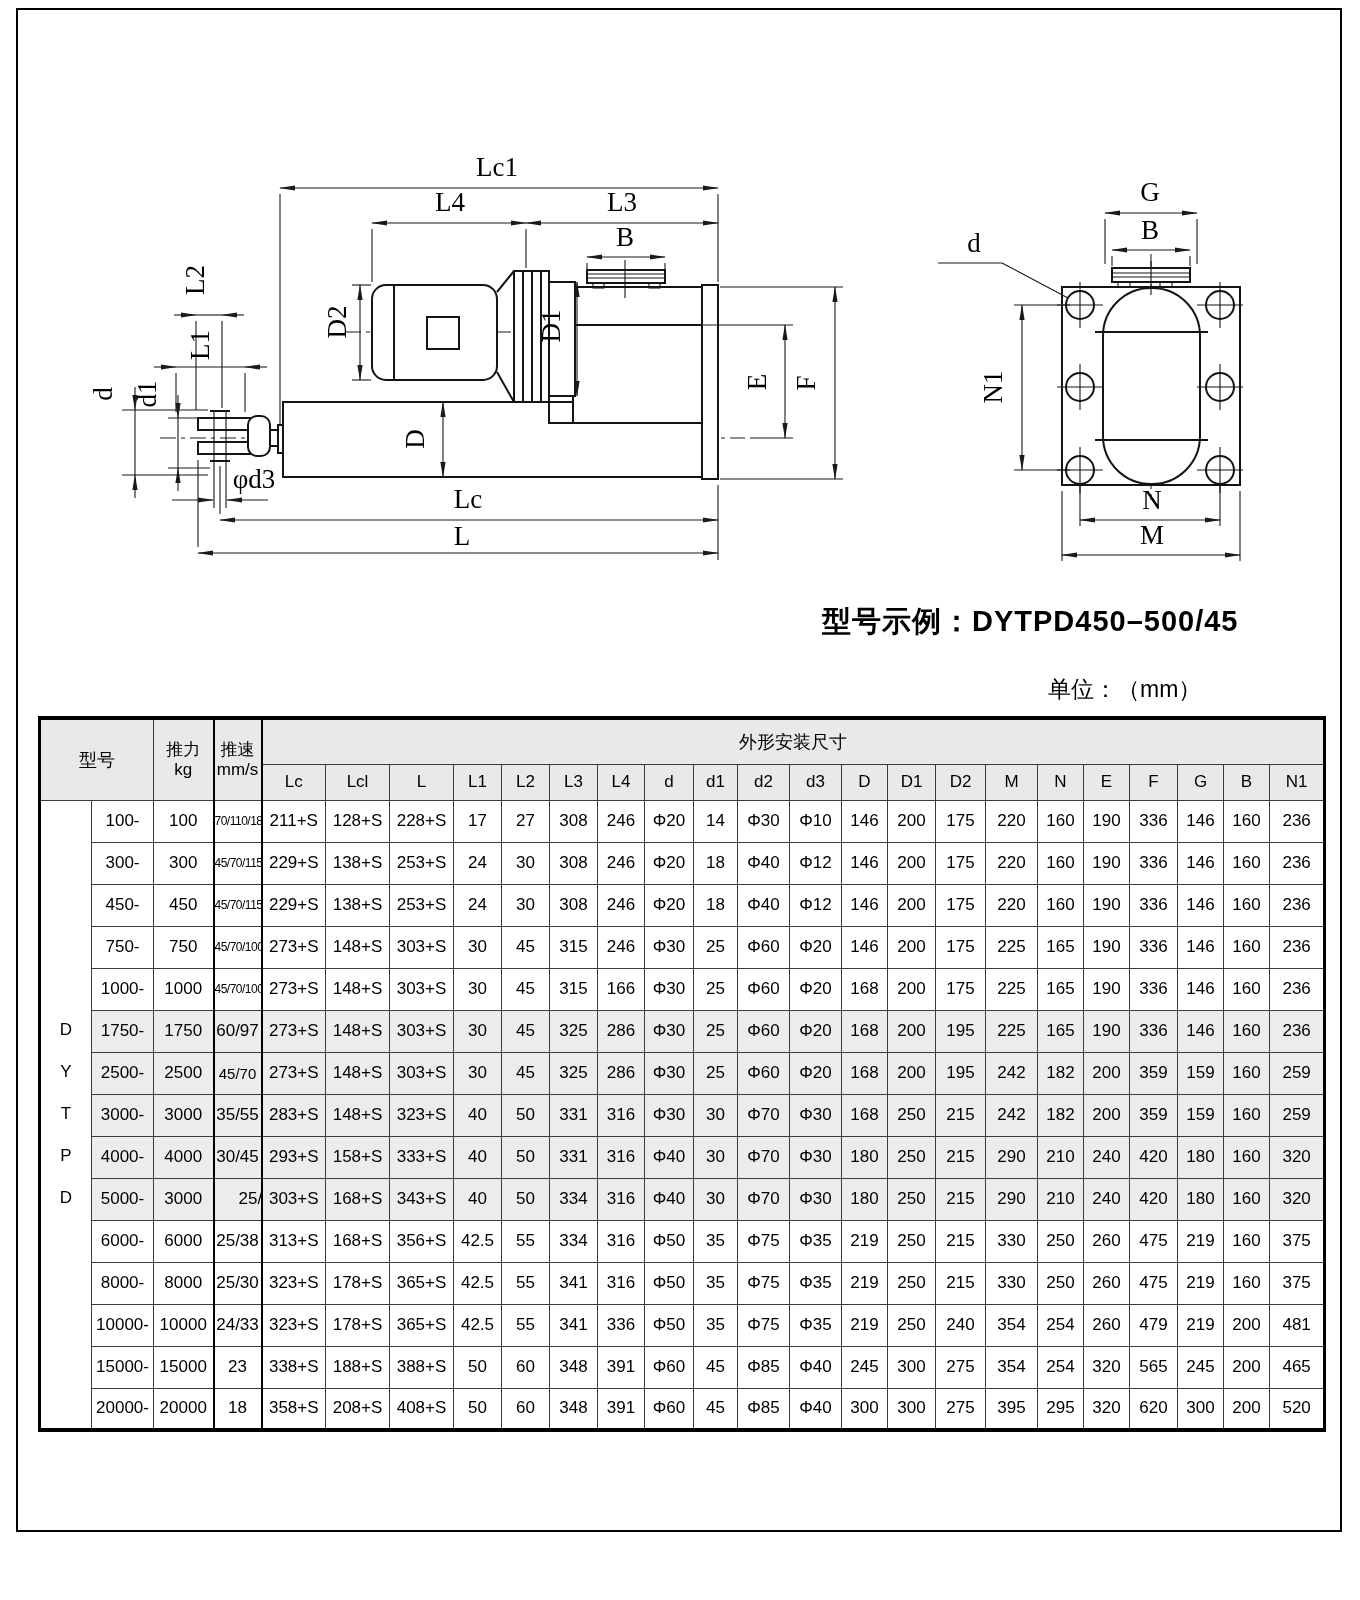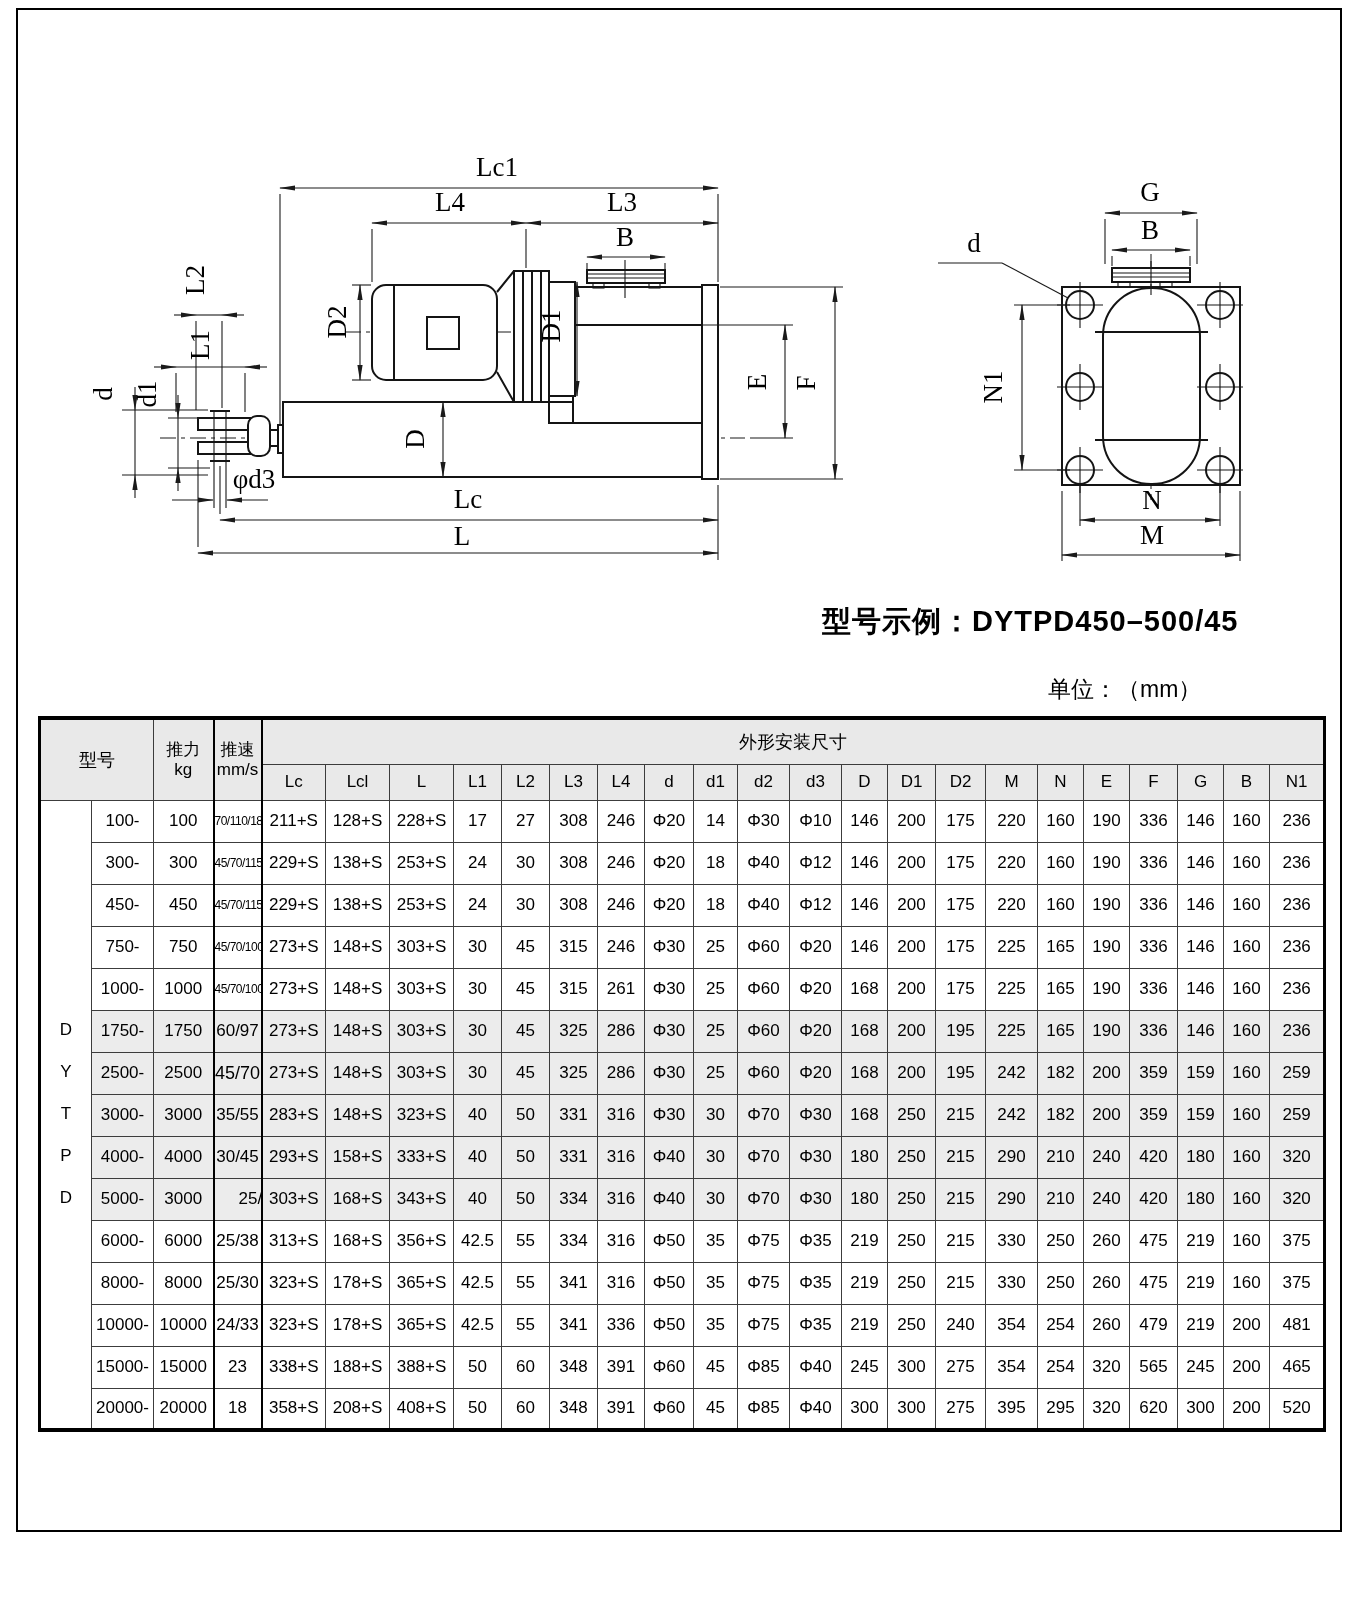--- a/index.html
+++ b/index.html
@@ -408,21 +408,21 @@
       <tr>
         <td>1000-</td>
         <td style="border-right: 2px solid rgb(0, 0, 0);">1000</td>
         <td style="border-right: 2px solid rgb(0, 0, 0); font-size: 12px; letter-spacing: -0.5px;">45/70/100</td>
         <td>273+S</td>
         <td>148+S</td>
         <td>303+S</td>
         <td>30</td>
         <td>45</td>
         <td>315</td>
-        <td>261</td>
+        <td>166</td>
         <td>Φ30</td>
         <td>25</td>
         <td>Φ60</td>
         <td>Φ20</td>
         <td>168</td>
         <td>200</td>
         <td>175</td>
         <td>225</td>
         <td>165</td>
         <td>190</td>
@@ -453,21 +453,21 @@
         <td>165</td>
         <td>190</td>
         <td>336</td>
         <td>146</td>
         <td>160</td>
         <td>236</td>
       </tr>
       <tr class="shaded">
         <td>2500-</td>
         <td style="border-right: 2px solid rgb(0, 0, 0);">2500</td>
-        <td style="border-right: 2px solid rgb(0, 0, 0); font-size: 18px; margin-left: 8px;">45/70</td>
+        <td style="border-right: 2px solid rgb(0, 0, 0); font-size: 15px; margin-left: 8px;">45/70</td>
         <td>273+S</td>
         <td>148+S</td>
         <td>303+S</td>
         <td>30</td>
         <td>45</td>
         <td>325</td>
         <td>286</td>
         <td>Φ30</td>
         <td>25</td>
         <td>Φ60</td>

